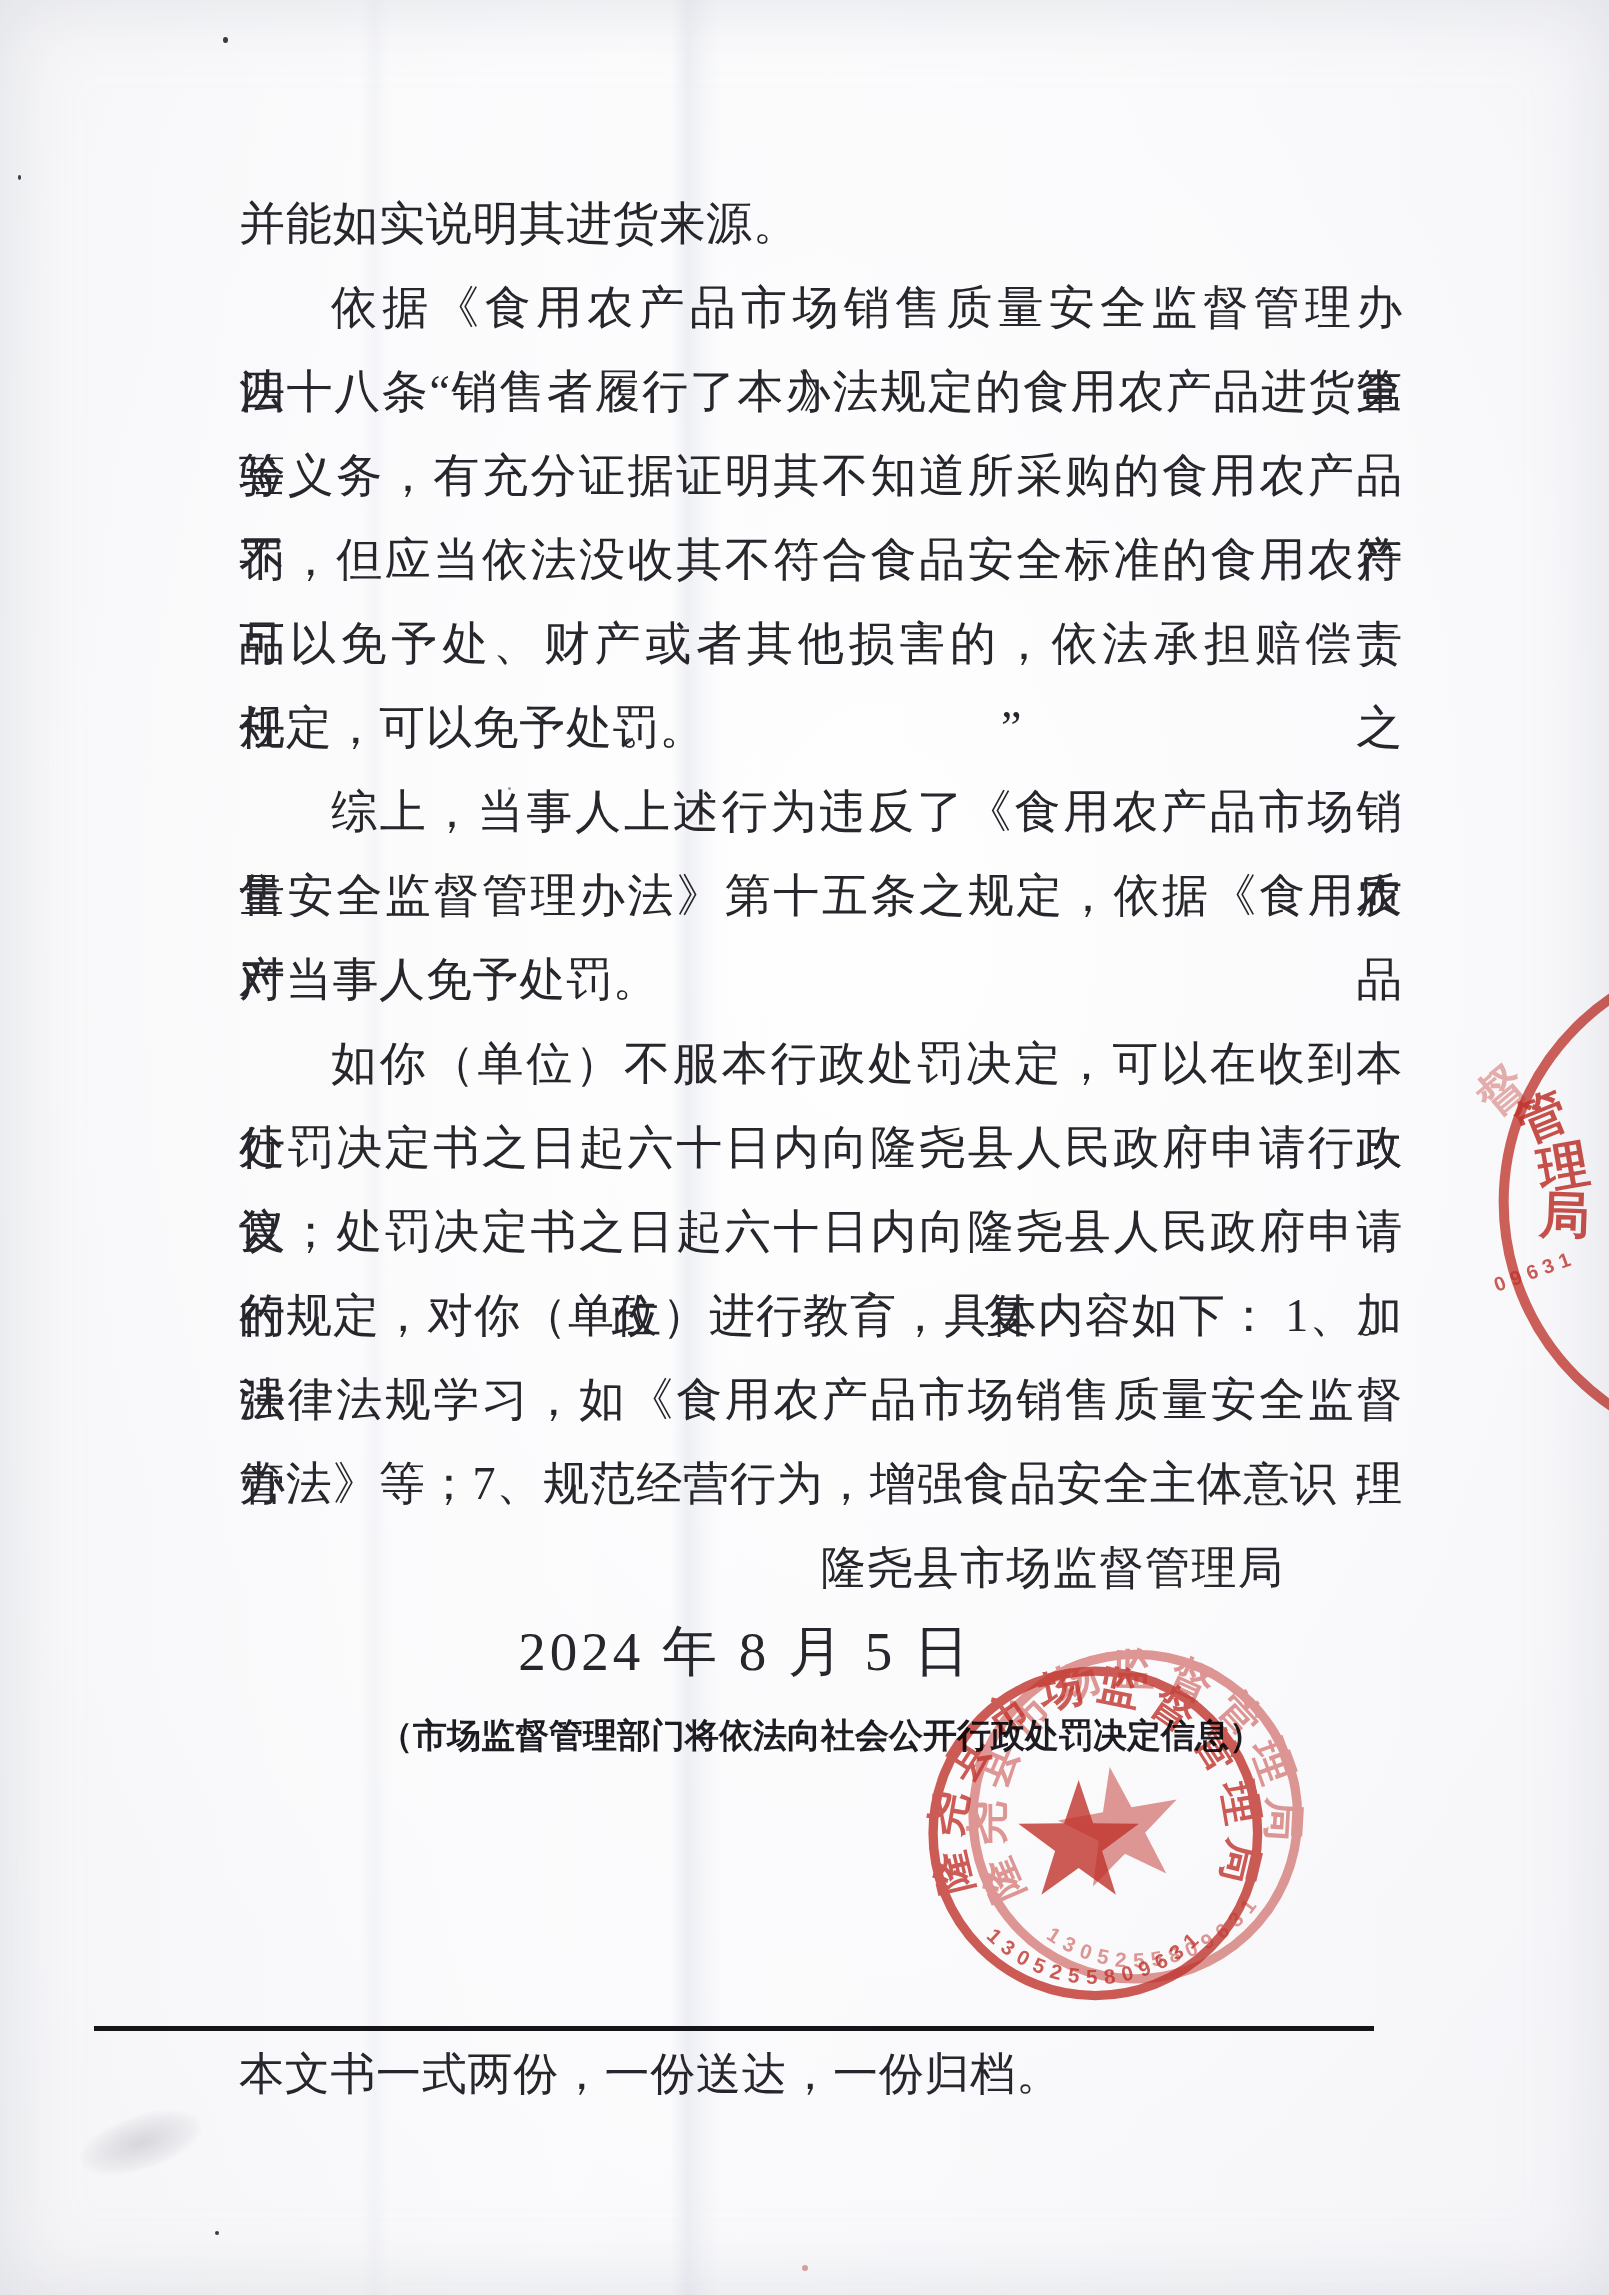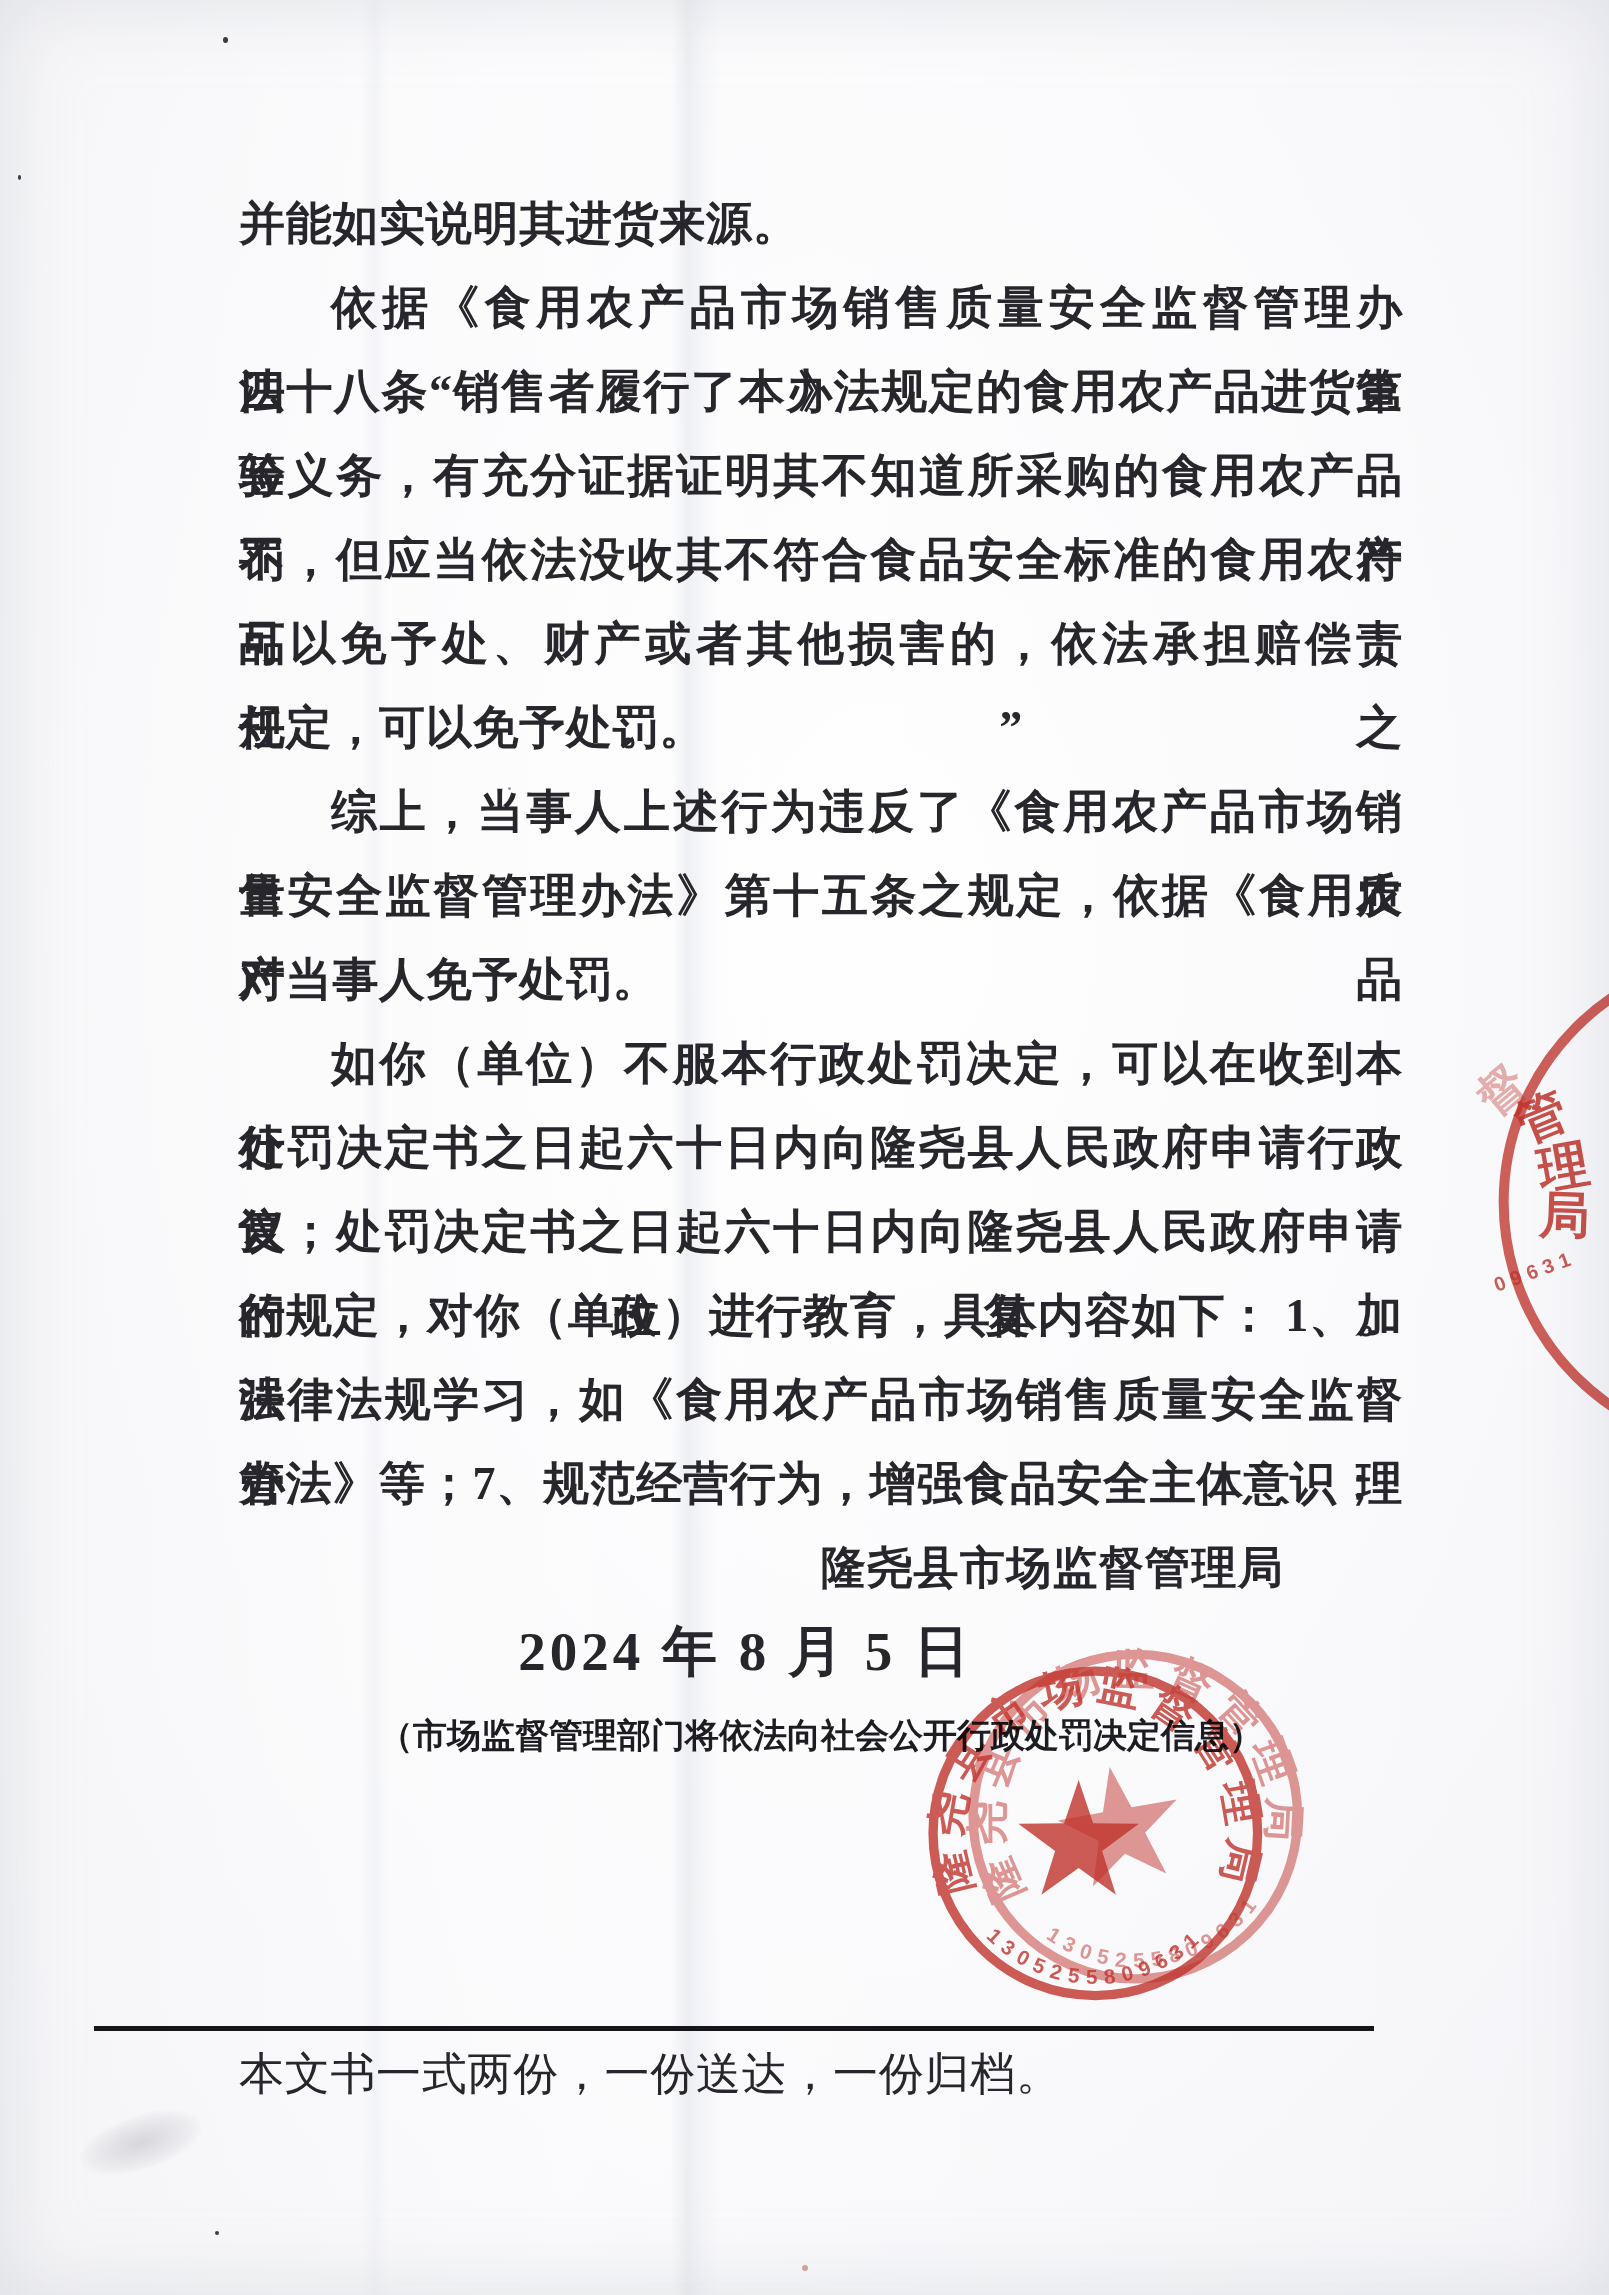--- a/index.html
+++ b/index.html
@@ -19,21 +19,20 @@
   .streak{position:absolute;top:0;height:100%;pointer-events:none;}
   .streak.s1{left:671px;width:50px;background:linear-gradient(90deg,transparent,rgba(205,209,222,.30),rgba(205,209,222,.12),transparent);}
   .streak.s2{left:361px;width:27px;background:linear-gradient(90deg,transparent,rgba(214,217,228,.18),transparent);}
   .body-text{
     position:absolute;left:239px;top:182px;width:1164px;
   }
   .line{
     height:84px;line-height:84px;font-size:46px;
     letter-spacing:0.7px;white-space:nowrap;
     color:#26262c;
-    font-weight:bold;
   }
   .jl{white-space:normal;text-align:justify;text-align-last:justify;text-justify:inter-character;}
   .ind{text-indent:92px;}
   .sig{font-size:45px;text-align:right;padding-right:119px;letter-spacing:1.3px;}
   .date{font-size:55px;text-align:center;padding-right:151px;letter-spacing:4px;}
   .note{font-size:34px;font-weight:700;text-align:center;letter-spacing:0;color:#1c1c22;}
   .rule{position:absolute;left:94px;top:2026px;width:1280px;height:4.7px;background:#15151a;}
   .footer-line{position:absolute;left:239px;top:2032px;width:1164px;height:84px;line-height:84px;font-size:45px;letter-spacing:0.7px;}
   .stamp{position:absolute;mix-blend-mode:multiply;}
   .stamp svg{overflow:visible;display:block;}

